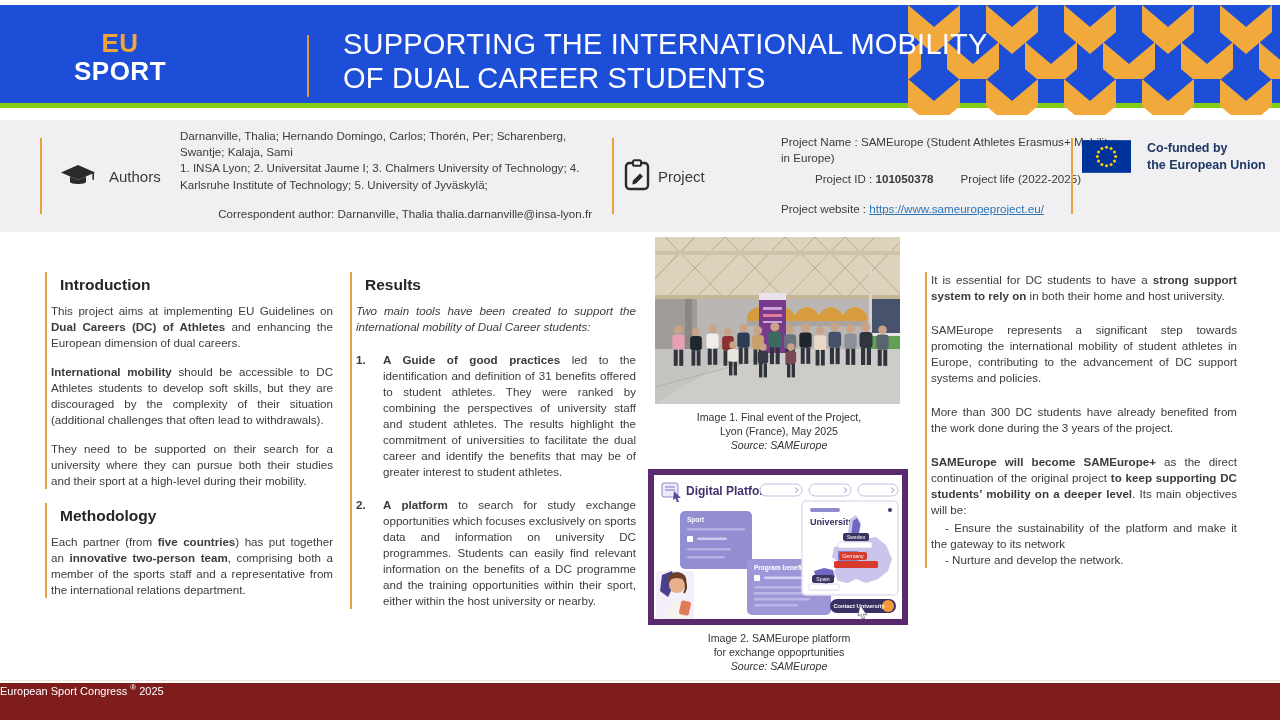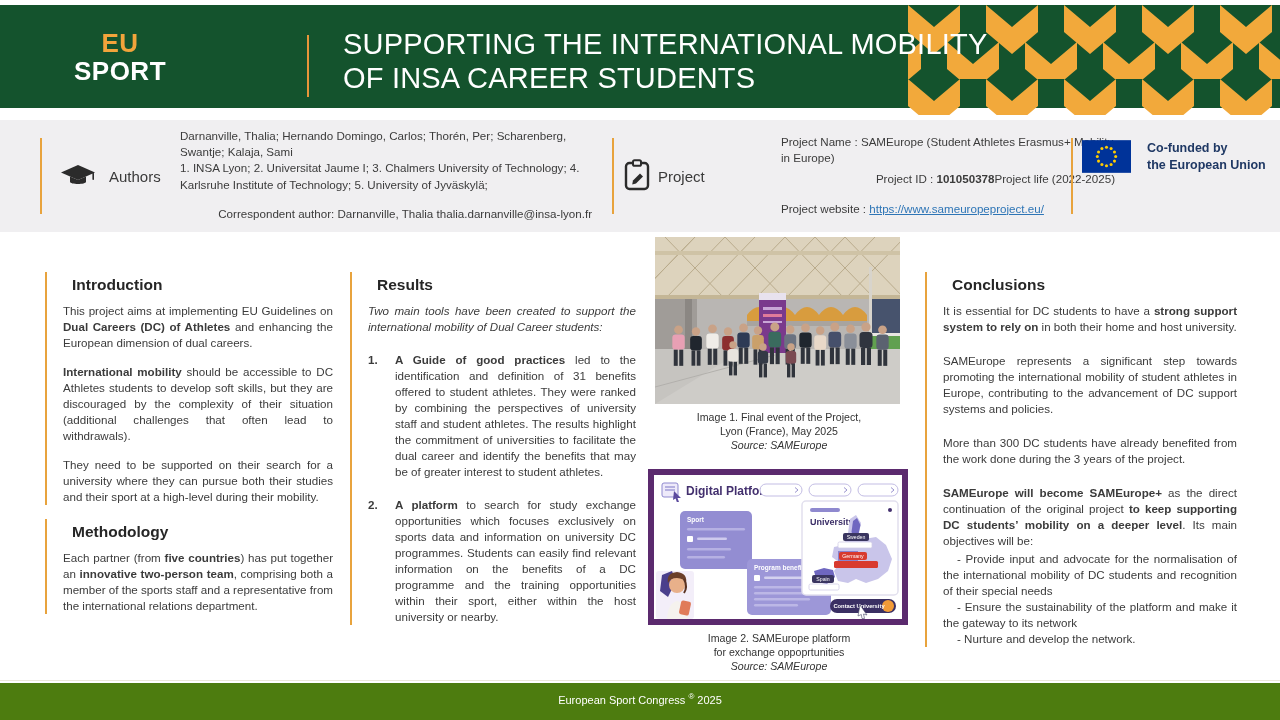--- a/index.html
+++ b/index.html
@@ -4,21 +4,21 @@
 <style>
   * { margin:0; padding:0; box-sizing:border-box; }
   html,body { background:#ffffff; }
   .poster {
     position:relative; width:1280px; height:720px; background:#ffffff;
     font-family:"Liberation Sans", sans-serif; overflow:hidden; color:#3b3b3b;
   }
   
   .header {
     position:absolute; left:0; top:5px; width:1280px; height:103px;
-    background:#14532d; border-bottom:5px solid #14532d;
+    background:#1d4ed8; border-bottom:5px solid #84cc16;
   }
   .chevrons { position:absolute; right:0; top:0; width:372px; height:110px; }
   .logo {
     position:absolute; left:40px; top:24px; width:160px; text-align:center;
     font-weight:bold; font-size:26px; line-height:28px; letter-spacing:.5px;
   }
   .logo-l1, .logo-l3 { color:#f2a43b; }
   .logo-l2 { color:#ffffff; }
   .title-rule { position:absolute; left:307px; top:30px; width:2px; height:62px; background:#e8953a; }
   .main-title {
@@ -30,53 +30,53 @@
   .vrule { position:absolute; top:18px; width:2px; height:76px; background:#e8a33d; }
   .vrule.r1 { left:40px; } .vrule.r2 { left:612px; } .vrule.r3 { left:1071px; }
   .authors-icon { position:absolute; left:60px; top:44px; width:36px; height:26px; }
   .meta-label { position:absolute; top:48px; font-size:15px; color:#3a3a3a; }
   .authors-label { left:109px; }
   .project-label { left:658px; }
   .project-icon { position:absolute; left:624px; top:38px; width:26px; height:34px; }
   .authors-text { position:absolute; left:180px; top:8px; width:412px; font-size:11.6px; line-height:1.4; color:#3b3b3b; }
   .authors-text .correspondent { margin-top:13px;text-align:right; }
   .project-text { position:absolute; left:781px; top:14px; width:334px; font-size:11.6px; line-height:1.4; color:#3b3b3b; }
-  .project-row { display:flex; justify-content:flex-end; margin-top:5px; }
+  .project-row { display:flex; justify-content:center; margin-top:5px;gap:27px; }
   .project-website { margin-top:13px; }
   .link { color:#2e75b6; text-decoration:underline; cursor:pointer; }
   .eu-block { position:absolute; left:1082px; top:20px; display:flex; align-items:center; gap:16px; }
   .eu-flag { width:49px; height:33px; display:block; }
   .eu-text { font-size:12.5px; line-height:1.3; font-weight:bold; color:#1f3864; }
   
   .col { position:absolute; top:272px; }
   .col1 { left:45px; width:288px; }
   .col2 { left:350px; width:286px; }
   .colimg { left:648px; top:237px; width:262px; }
   .col4 { left:925px; width:312px; }
-  .section { border-left:2px solid #e8a33d; padding-left:16px; }
+  .section { border-left:2px solid #e8a33d; padding-left:4px; }
   .section h2 { font-size:15.5px; font-weight:bold; color:#262626; padding:4px 0 9px 9px; }
   .body-p { font-size:11.6px; line-height:1.38; text-align:justify; color:#3b3b3b; margin-bottom:13px; }
   .italic-p { font-style:italic; }
   .mt { margin-top:14px; }
   .num-item { display:flex; margin-top:17px; }
   .num-item .num { width:27px; flex:none; font-weight:bold; font-size:11.6px; line-height:1.38; }
   .num-item .ibody { flex:1; font-size:11.6px; line-height:1.38; text-align:justify; }
   .objective { font-size:11.6px; line-height:1.38; text-align:justify; text-indent:14px; margin-bottom:0; }
   .c-gap { margin-bottom:18px; }
   
   .fig1-box { margin-left:7px; width:245px; height:167px; overflow:hidden; }
   .fig-caption { margin-top:7px; text-align:center; font-size:10.6px; line-height:1.3; color:#333333; }
   .fig-caption .src { font-style:italic; }
   .fig2-box { margin-top:17px; width:260px; height:156px; border:6px solid #5b2a6e; background:#ffffff; }
   .fig2-box svg { display:block; }
   
   .footer-sep { position:absolute; left:0; top:680px; width:1280px; height:1px; background:#ece7da; }
   .footer {
-    position:absolute; left:0; top:683px; width:1280px; height:37px; background:#4d7c0f;
-    color:#ffffff; font-size:11px; text-align:center; padding-top:9px;
+    position:absolute; left:0; top:683px; width:1280px; height:37px; background:#7f1d1d;
+    color:#ffffff; font-size:11px; 
   }
   .footer sup { font-size:8px; }
 </style>
 </head>
 <body>
 
 <div class="poster">
 
   <header class="header">
     <svg class="chevrons" viewBox="0 0 372 110" preserveAspectRatio="none">
@@ -89,21 +89,21 @@
       </defs>
       <rect x="0" y="-8" width="372" height="126" fill="url(#chev)"></rect>
     </svg>
     <div class="logo">
       <div class="logo-l1">EU</div>
       <div class="logo-l2">SPORT</div>
     </div>
     <div class="title-rule"></div>
     <h1 class="main-title">
       <div>SUPPORTING THE INTERNATIONAL MOBILITY</div>
-      <div>OF INSA CAREER STUDENTS</div>
+      <div>OF DUAL CAREER STUDENTS</div>
     </h1>
   </header>
 
   <div class="meta">
     <div class="vrule r1"></div>
     <svg class="authors-icon" viewBox="0 0 36 26">
       <polygon points="18,1 35,8.5 18,16 1,8.5" fill="#2b2b2b"></polygon>
       <path d="M10 12.5 v5.2 c0,3 16,3 16,0 v-5.2 l-8,3.6 z" fill="#2b2b2b"></path>
       <rect x="32.4" y="8.5" width="1.6" height="7.5" rx="0.8" fill="#2b2b2b"></rect>
     </svg>
@@ -344,26 +344,24 @@
     </div>
     <div class="fig-caption">
       <div>Image 2. SAMEurope platform</div>
       <div>for exchange oppoprtunities</div>
       <div class="src">Source: SAMEurope</div>
     </div>
   </div>
 
   <div class="col col4">
     <section class="section">
-      <h2>Conclusions</h2>
       <p class="body-p c-gap"><span>It is essential for DC students to have a </span><span style="font-weight: bold;">strong support system to rely on</span><span> in both their home and host university.</span></p>
       <p class="body-p c-gap"><span>SAMEurope represents a significant step towards promoting the international mobility of student athletes in Europe, contributing to the advancement of DC support systems and policies.</span></p>
       <p class="body-p c-gap"><span>More than 300 DC students have already benefited from the work done during the 3 years of the project.</span></p>
       <p class="body-p" style="margin-bottom:2px;"><span style="font-weight: bold;">SAMEurope will become SAMEurope+</span><span> as the direct continuation of the original project </span><span style="font-weight: bold;">to keep supporting DC students’ mobility on a deeper level</span><span>. Its main objectives will be:</span></p>
-      <p class="body-p objective"><span>- Provide input and advocate for the normalisation of the international mobility of DC students and recognition of their special needs</span></p>
       <p class="body-p objective"><span>- Ensure the sustainability of the platform and make it the gateway to its network</span></p>
       <p class="body-p objective"><span>- Nurture and develop the network.</span></p>
     </section>
   </div>
 
   <div class="footer-sep"></div>
   <footer class="footer">
     <span>European Sport Congress </span><sup>®</sup><span> 2025</span>
   </footer>
 

